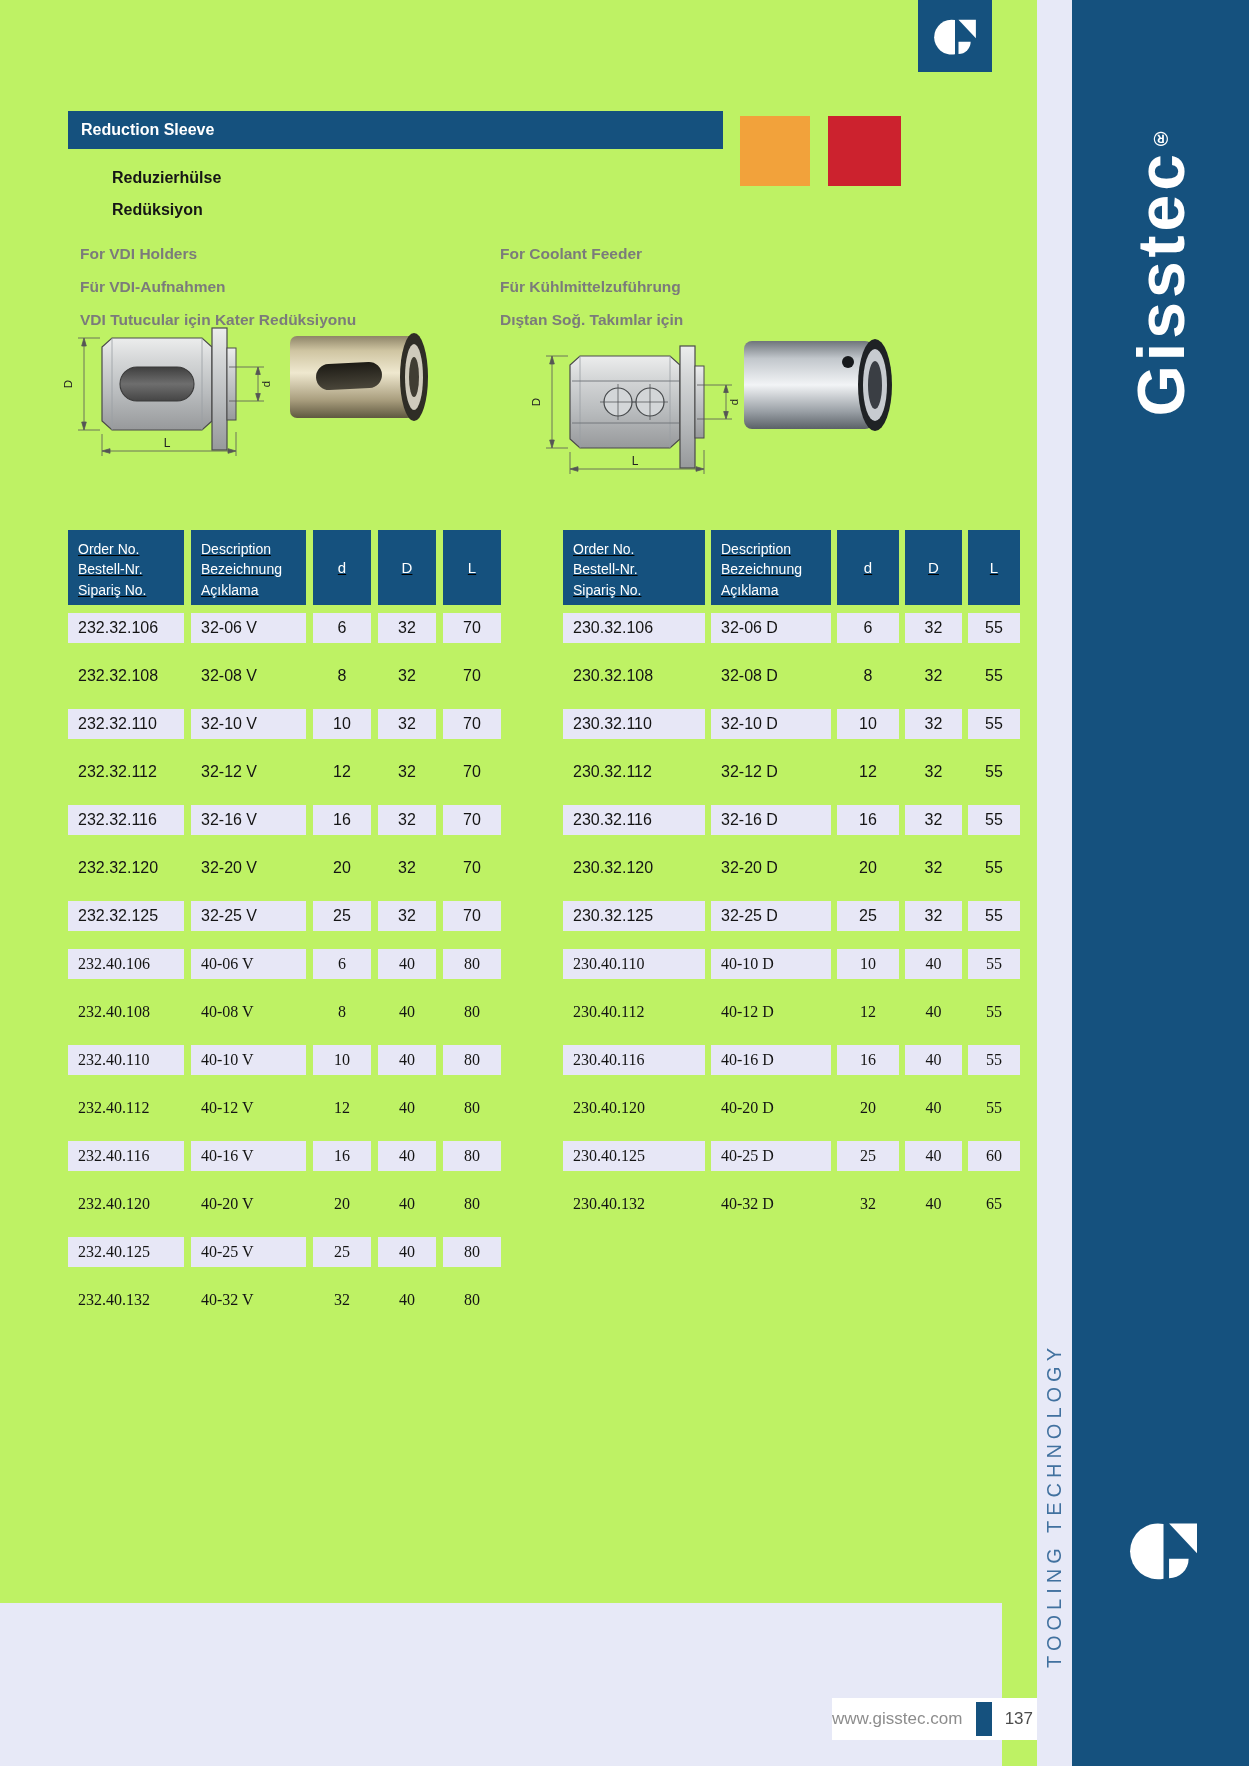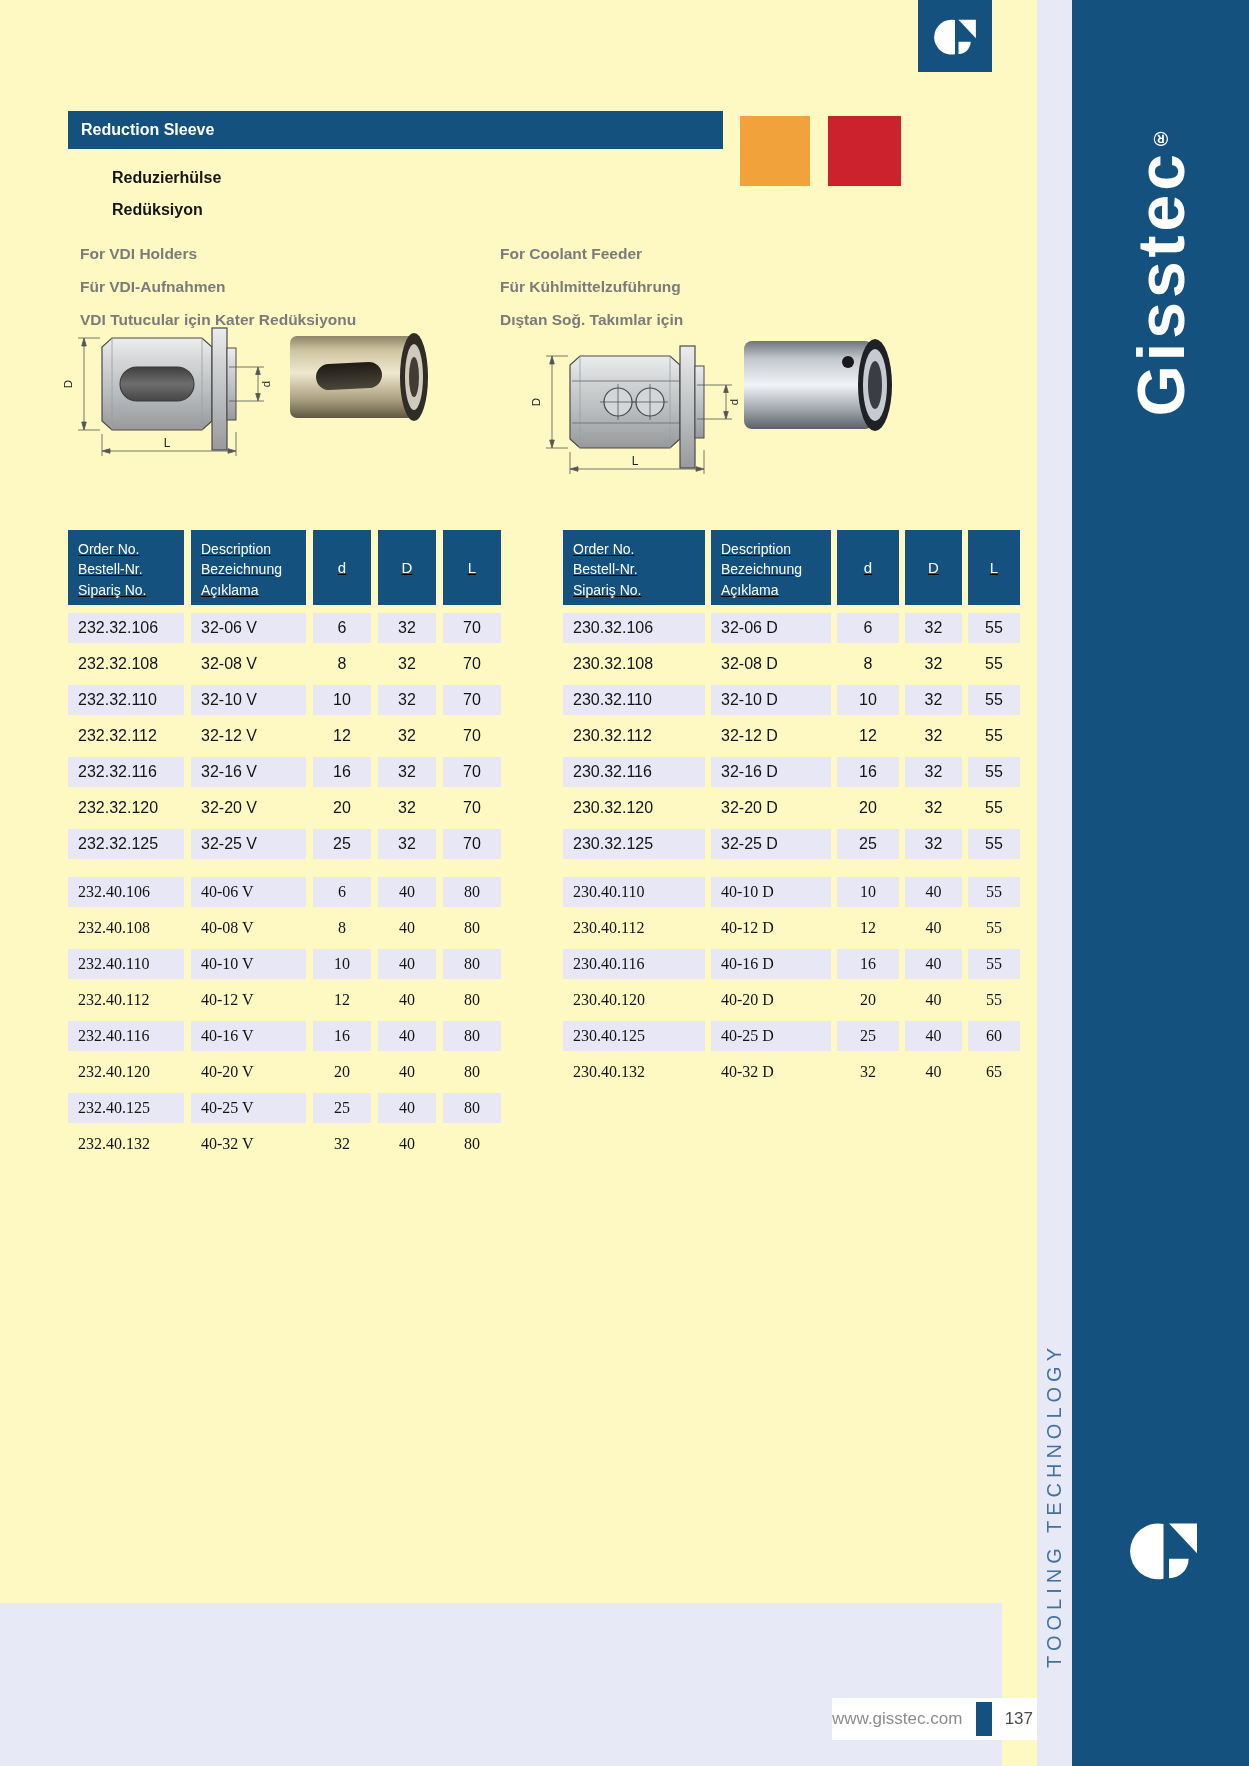--- a/index.html
+++ b/index.html
@@ -1,17 +1,17 @@
 <!DOCTYPE html>
 <html><head>
 <meta charset="utf-8">
 <style>
   * { margin:0; padding:0; box-sizing:border-box; }
   body { background:#ffffff; font-family:"Liberation Sans", sans-serif; }
-  .page { position:relative; width:1249px; height:1766px; background:#fef9c3; overflow:hidden; }
+  .page { position:relative; width:1249px; height:1766px; background:#bef264; overflow:hidden; }
   .abs { position:absolute; }
 
   
   .titlebar { left:68px; top:111px; width:655px; height:38px; background:#15517E;
               color:#fff; font-size:16px; font-weight:bold; line-height:38px; padding-left:13px; }
   .sq { top:116px; width:70px; height:70px; }
   .sq-orange { left:740px; background:#F2A23B; }
   .sq-red    { left:828px; width:73px; background:#CC222E; }
   .badge     { left:918px; width:74px; height:72px; background:#15517E;
                display:flex; align-items:center; justify-content:center; }
@@ -23,21 +23,21 @@
   .table { top:530px; }
   .t-vdi  { left:68px;  width:433px; }
   .t-cool { left:563px; width:457px; }
   .row { display:grid; column-gap:7px; }
   .t-vdi  .row { grid-template-columns:116px 115px 58px 58px 58px; }
   .t-cool .row { grid-template-columns:142px 120px 62px 57px 52px; column-gap:6px; }
   .thead { margin-bottom:8px;text-decoration:underline; }
   .th { background:#15517E; color:#fff; font-size:14px; line-height:1.45; height:75px;
         padding:9px 0 0 10px; white-space:pre-line; }
   .th.c { padding:0; display:flex; align-items:center; justify-content:center; font-size:15px; }
-  .trow { margin-bottom:6px; }
+  .trow { margin-bottom:18px; }
   .td { height:30px; line-height:30px; font-size:16px; color:#141414; }
   .td.l { padding-left:10px; }
   .td.c { text-align:center; }
   .tgroup div.trow:nth-of-type(odd) .td { background:#E7E7F6; }
   .tgroup.g2 { margin-top:18px;font-family:Liberation Serif, serif; }
 
   
   .footer-band { left:0; top:1603px; width:1002px; height:163px; background:#E7E9F7; }
   .footer-box  { left:832px; top:1698px; width:205px; height:42px; background:#fff;
                  display:flex; align-items:center; justify-content:space-between; gap:7px; padding-right:4px; }

